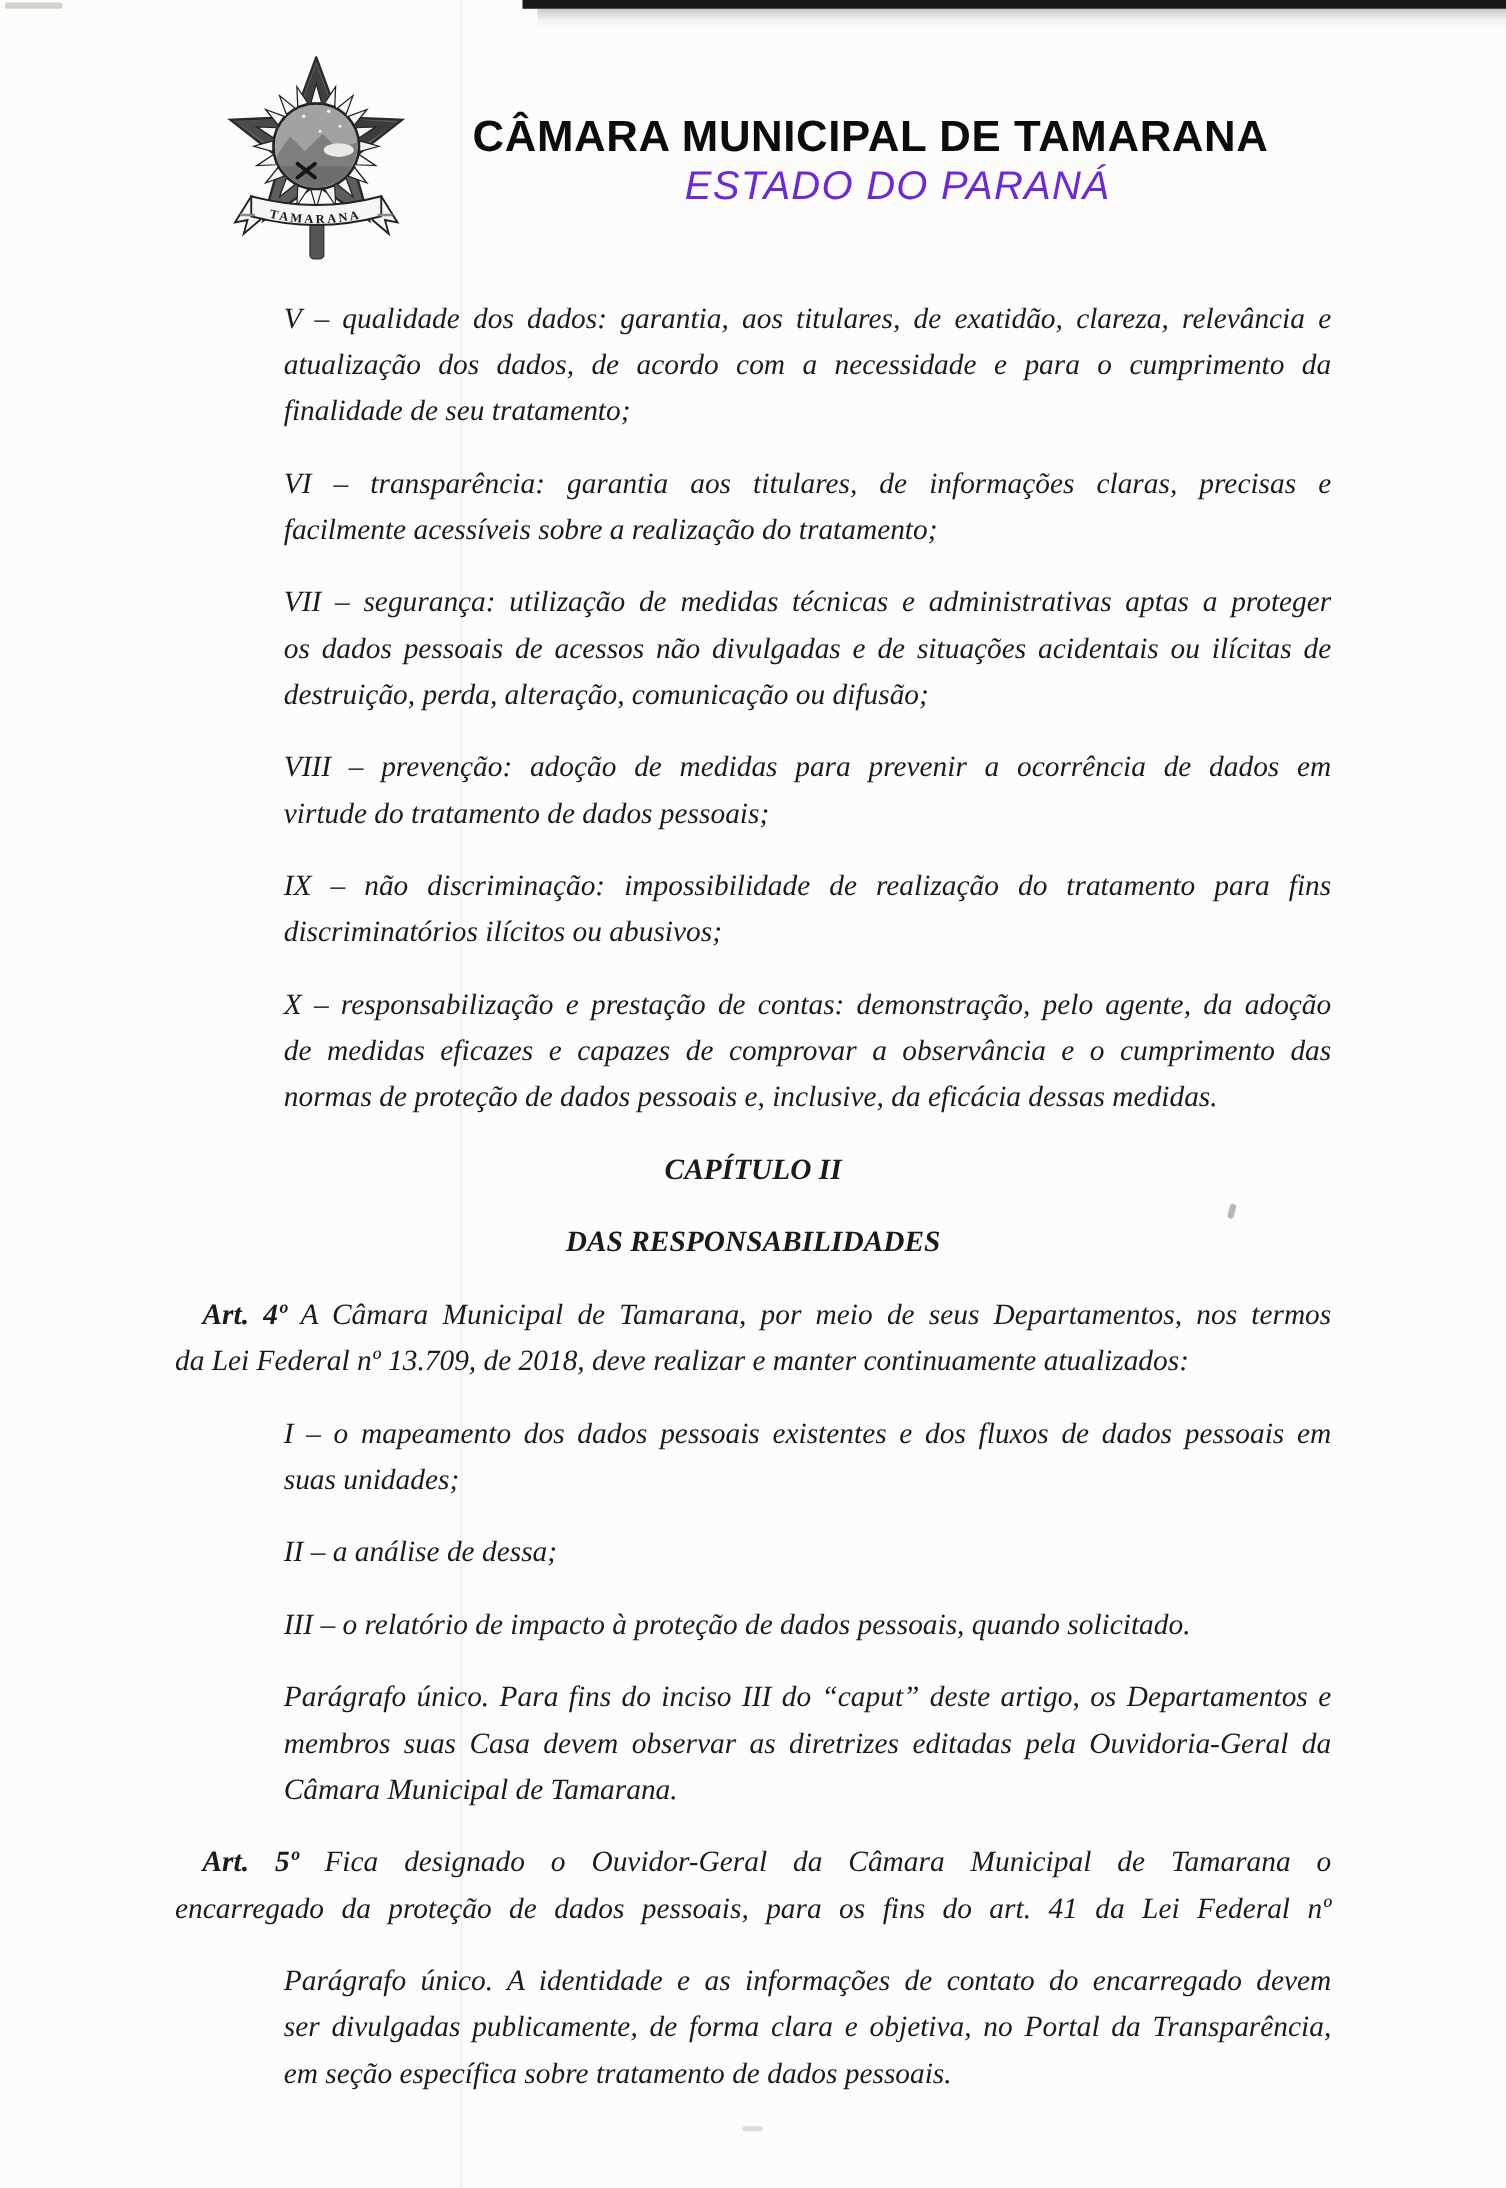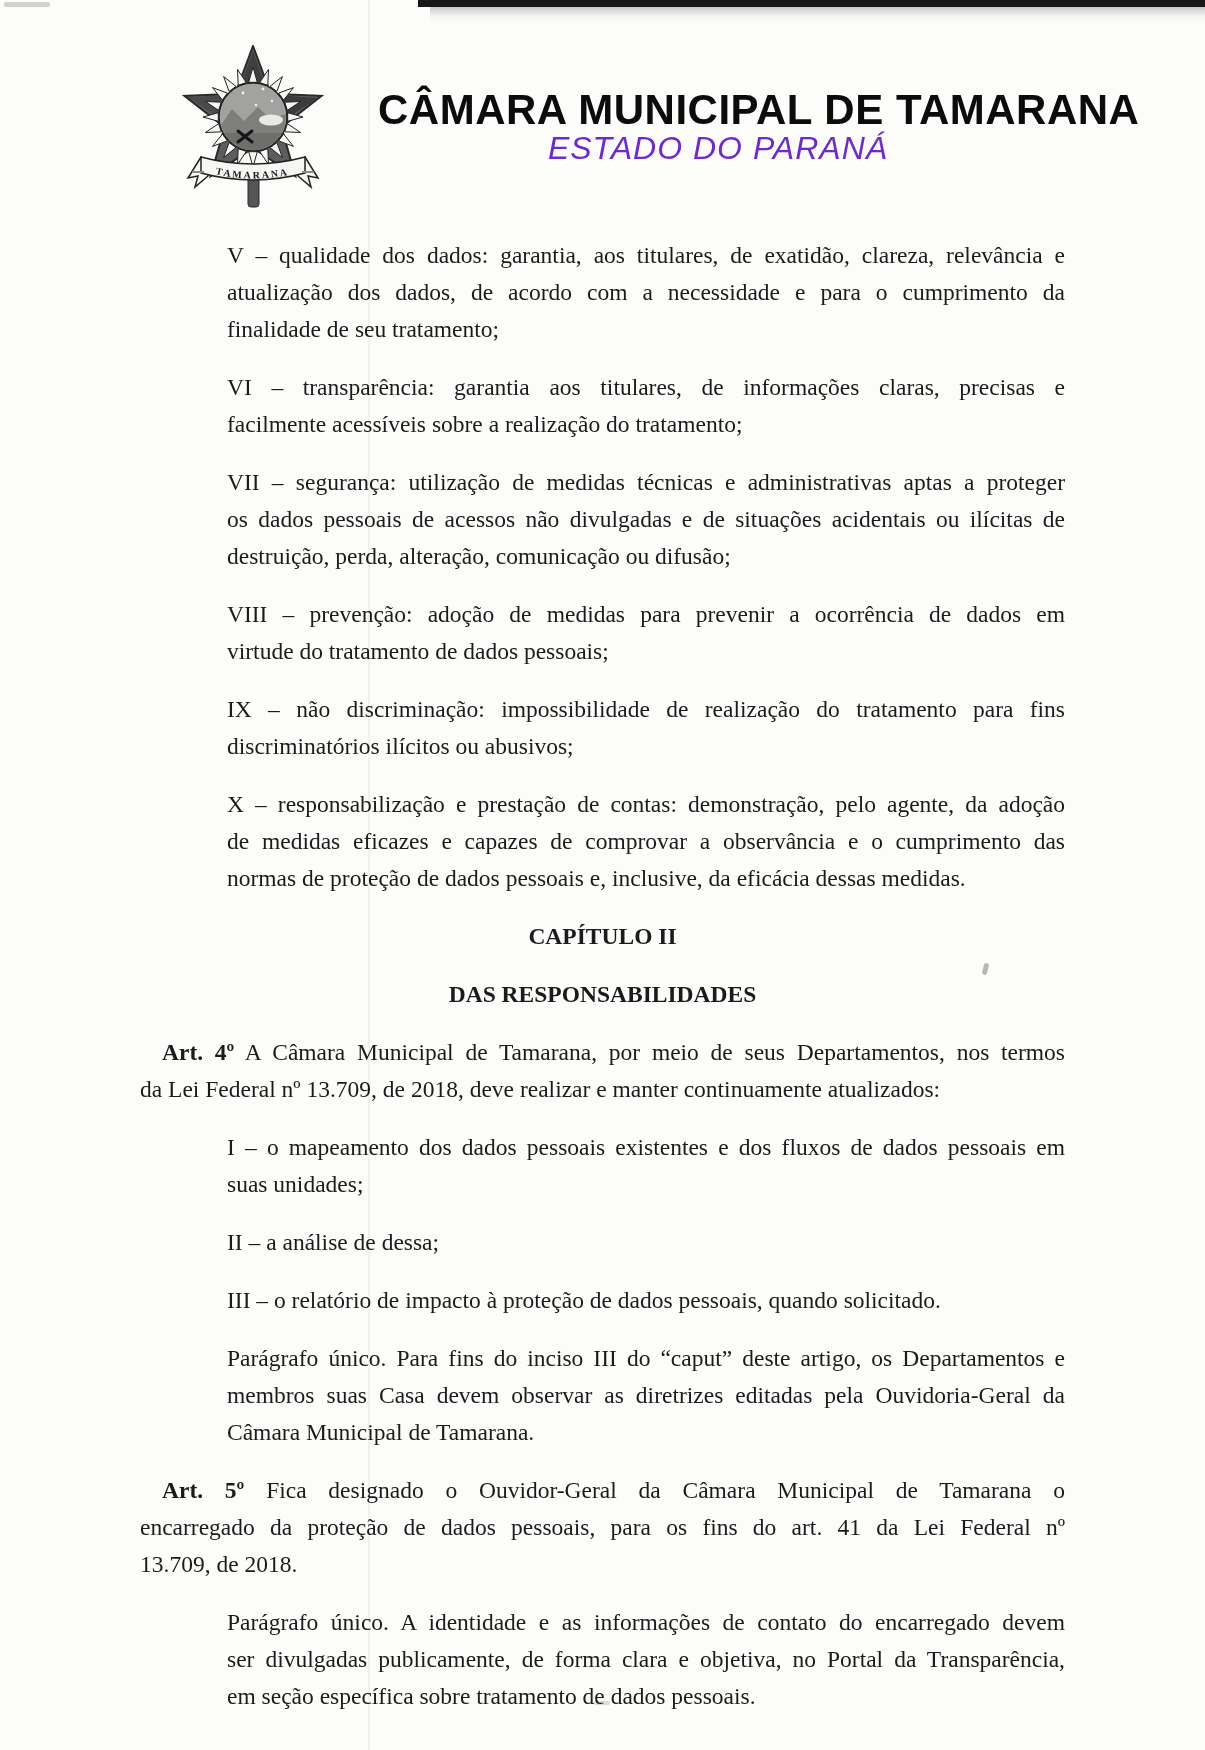--- a/index.html
+++ b/index.html
@@ -15,32 +15,32 @@
   .scan-topleft-speck{position:absolute;left:4px;top:2px;width:46px;height:5px;
     background:rgba(130,128,120,.35);border-radius:2px;}
   .scan-fold-line{position:absolute;left:368px;top:0;width:2px;height:1750px;
     background:rgba(110,105,90,.07);}
   .scan-speck-1{position:absolute;left:983px;top:963px;width:5px;height:12px;
     background:#9a9a96;border-radius:3px;transform:rotate(14deg);opacity:.7;}
   .scan-speck-2{position:absolute;left:594px;top:1701px;width:16px;height:4px;
     background:#d3d3cd;border-radius:2px;opacity:.8;}
   
   .logo{position:absolute;left:168px;top:45px;width:170px;height:165px;}
-  .hdr-title{position:absolute;left:378px;top:90px;width:680px;text-align:center;
-    font-family:"Liberation Sans",sans-serif;font-weight:bold;font-size:42px;line-height:40px;
+  .hdr-title{position:absolute;left:378px;top:90px;width:680px;
+    font-family:"Liberation Sans",sans-serif;font-weight:bold;font-size:35px;line-height:40px;
     letter-spacing:.5px;color:#0c0c0c;white-space:nowrap;}
   .hdr-subtitle{position:absolute;left:378px;top:132px;width:680px;text-align:center;
     font-family:"Liberation Sans",sans-serif;font-weight:normal;font-style:italic;
     font-size:32px;line-height:32px;letter-spacing:1px;color:#6d28d9;white-space:nowrap;}
   
   .doc{position:absolute;left:140px;top:237px;width:925px;
     font-size:23.5px;line-height:37px;color:#1b1b1b;}
   .para{margin:0 0 21px 0;}
   .para.item{margin-left:87px;}
-  .line{text-align:justify;text-align-last:justify;}
+  .line{text-align:justify;text-align-last:justify;font-style:italic;}
   .line.last{text-align-last:left;}
   .para.heading{font-weight:bold;}
   .para.heading .line{text-align:left;text-align-last:center;}
   .para.article .lead{font-weight:bold;margin-left:22px;}
 </style>
 </head>
 <body>
 
 <div class="scan-top-band"></div>
 <div class="scan-top-smudge"></div>
@@ -161,20 +161,19 @@
       <div class="line last">III – o relatório de impacto à proteção de dados pessoais, quando solicitado.</div>
     </div>
     <div class="para item">
       <div class="line">Parágrafo único. Para fins do inciso III do “caput” deste artigo, os Departamentos e</div>
       <div class="line">membros suas Casa devem observar as diretrizes editadas pela Ouvidoria-Geral da</div>
       <div class="line last">Câmara Municipal de Tamarana.</div>
     </div>
     <div class="para article">
       <div class="line"><span class="lead">Art. 5º</span> Fica designado o Ouvidor-Geral da Câmara Municipal de Tamarana o</div>
       <div class="line">encarregado da proteção de dados pessoais, para os fins do art. 41 da Lei Federal nº</div>
-      <div class="line last">13.709, de 2018.</div>
     </div>
     <div class="para item">
       <div class="line">Parágrafo único. A identidade e as informações de contato do encarregado devem</div>
       <div class="line">ser divulgadas publicamente, de forma clara e objetiva, no Portal da Transparência,</div>
       <div class="line last">em seção específica sobre tratamento de dados pessoais.</div>
     </div>
   </div>
 
 </body></html>

